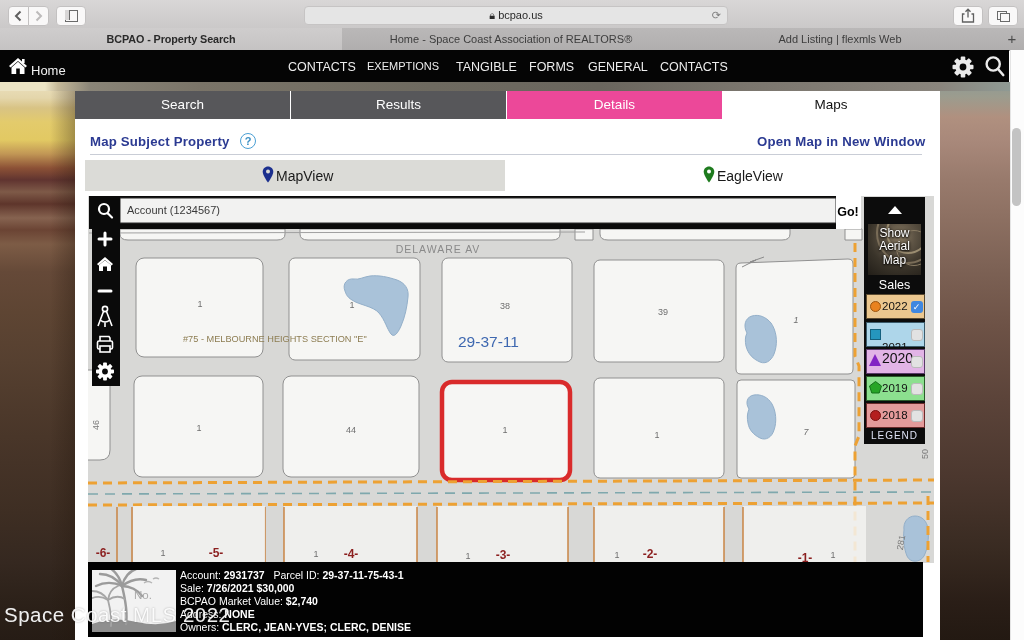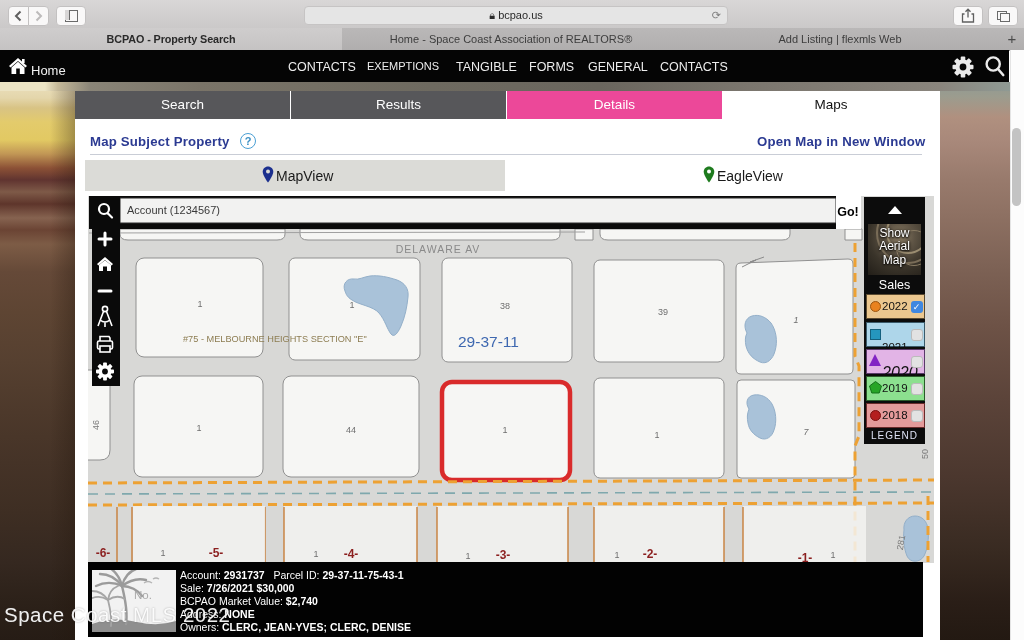--- a/index.html
+++ b/index.html
@@ -318,21 +318,21 @@
   </div>
 
   <div style="position:absolute;left:2px;top:125px;width:57px;height:23px;background:#aed6ea;border:1px solid #3a5a6a;">
     <span style="position:absolute;left:3px;top:5.5px;width:11px;height:11px;background:#2596be;border:1px solid #14607e;box-sizing:border-box;"></span>
     <span style="position:absolute;left:15px;top:4.5px;color:#111;font-size:11.5px;margin-top:13px;">2021</span>
     <span style="position:absolute;right:1.5px;top:5.5px;width:12px;height:12px;background:#e2e2e2;border-radius:3px;border:1px solid #bbb;box-sizing:border-box;"></span>
   </div>
 
   <div style="position:absolute;left:2px;top:152px;width:57px;height:23px;background:#e2b4e6;border:1px solid #5a3a6a;">
     <span style="position:absolute;left:2px;top:4px;width:0;height:0;border-left:6.5px solid transparent;border-right:6.5px solid transparent;border-bottom:12px solid #8224c4;"></span>
-    <span style="position:absolute;left:15px;top:14px;color:#111;font-size:16px;font-style:italic;">2020</span>
+    <span style="position:absolute;left:15px;top:0;color:#111;font-size:14px;">2020</span>
     <span style="position:absolute;right:1.5px;top:5.5px;width:12px;height:12px;background:#e2e2e2;border-radius:3px;border:1px solid #bbb;box-sizing:border-box;"></span>
   </div>
 
   <div style="position:absolute;left:2px;top:179px;width:57px;height:23px;background:#8ce08f;border:1px solid #2a5a2a;">
     <svg style="position:absolute;left:2px;top:4px;" width="13" height="13" viewBox="0 0 13 13">
         <path d="M6.5 0.5 L12.5 5 L10.2 12 L2.8 12 L0.5 5 Z" fill="#27a527" stroke="#14701a" stroke-width="1"></path>
       </svg>
     <span style="position:absolute;left:15px;top:4.5px;color:#111;font-size:11.5px;">2019</span>
     <span style="position:absolute;right:1.5px;top:5.5px;width:12px;height:12px;background:#e2e2e2;border-radius:3px;border:1px solid #bbb;box-sizing:border-box;"></span>
   </div>

